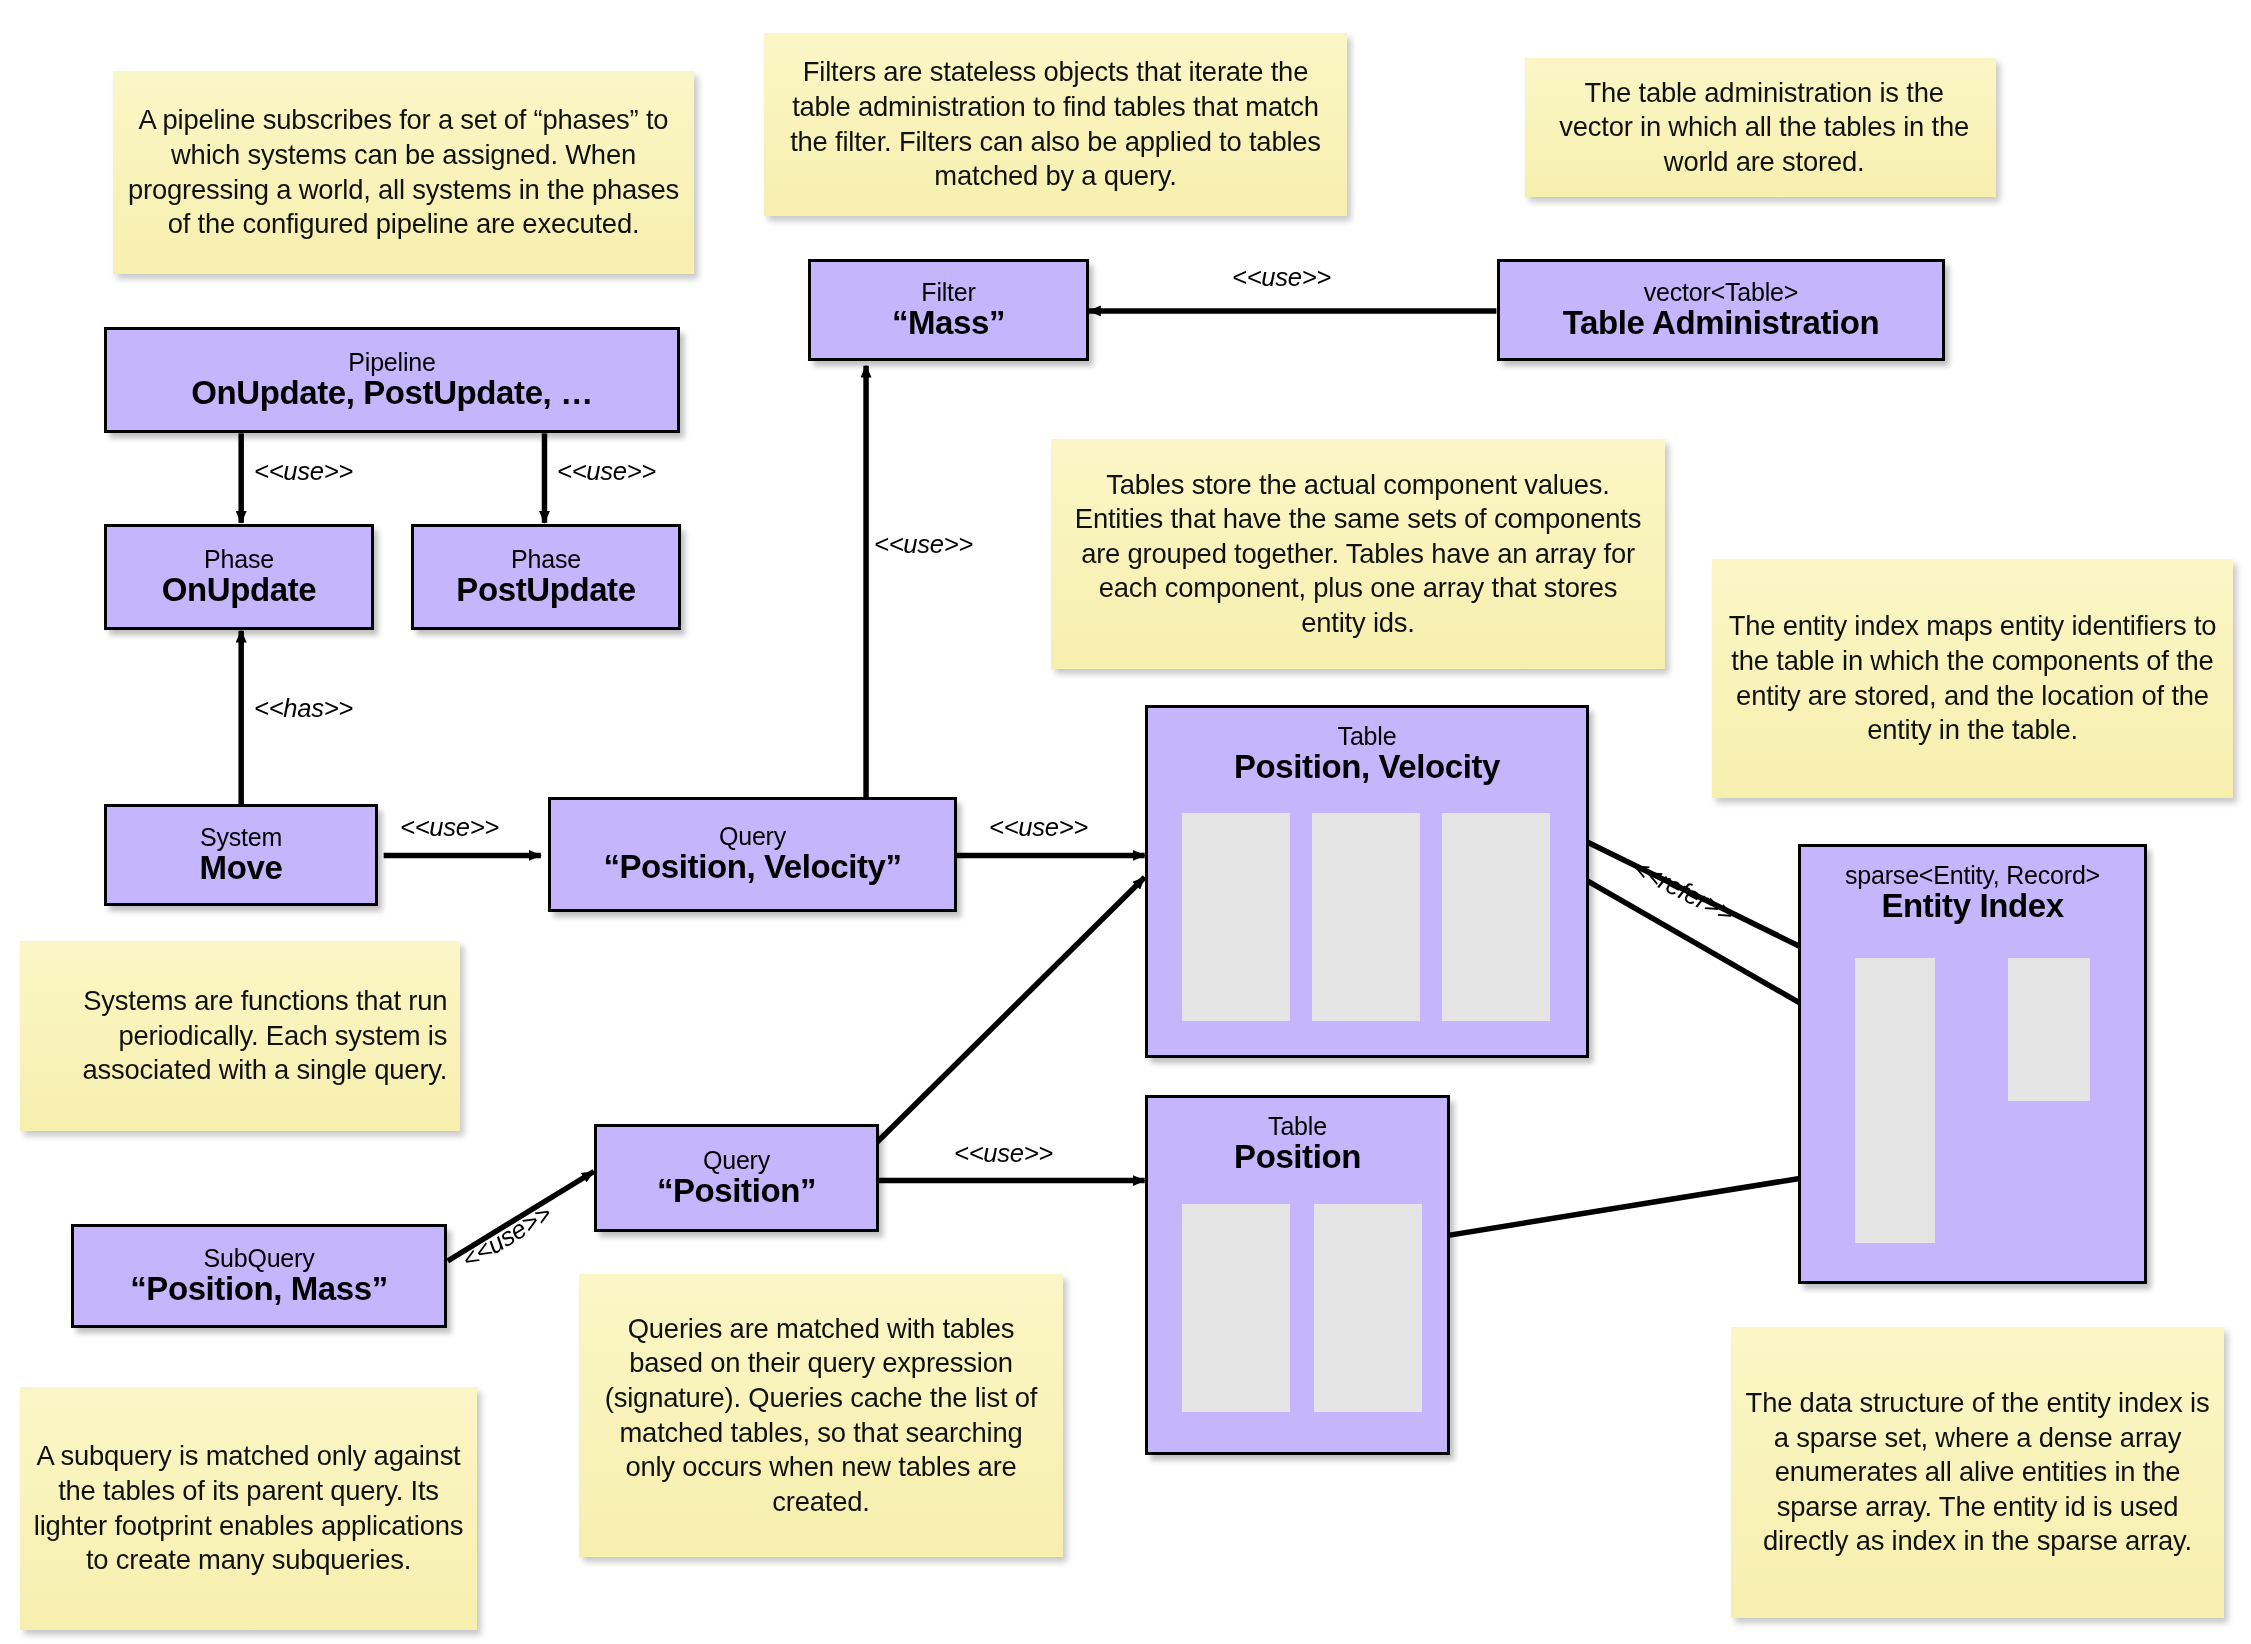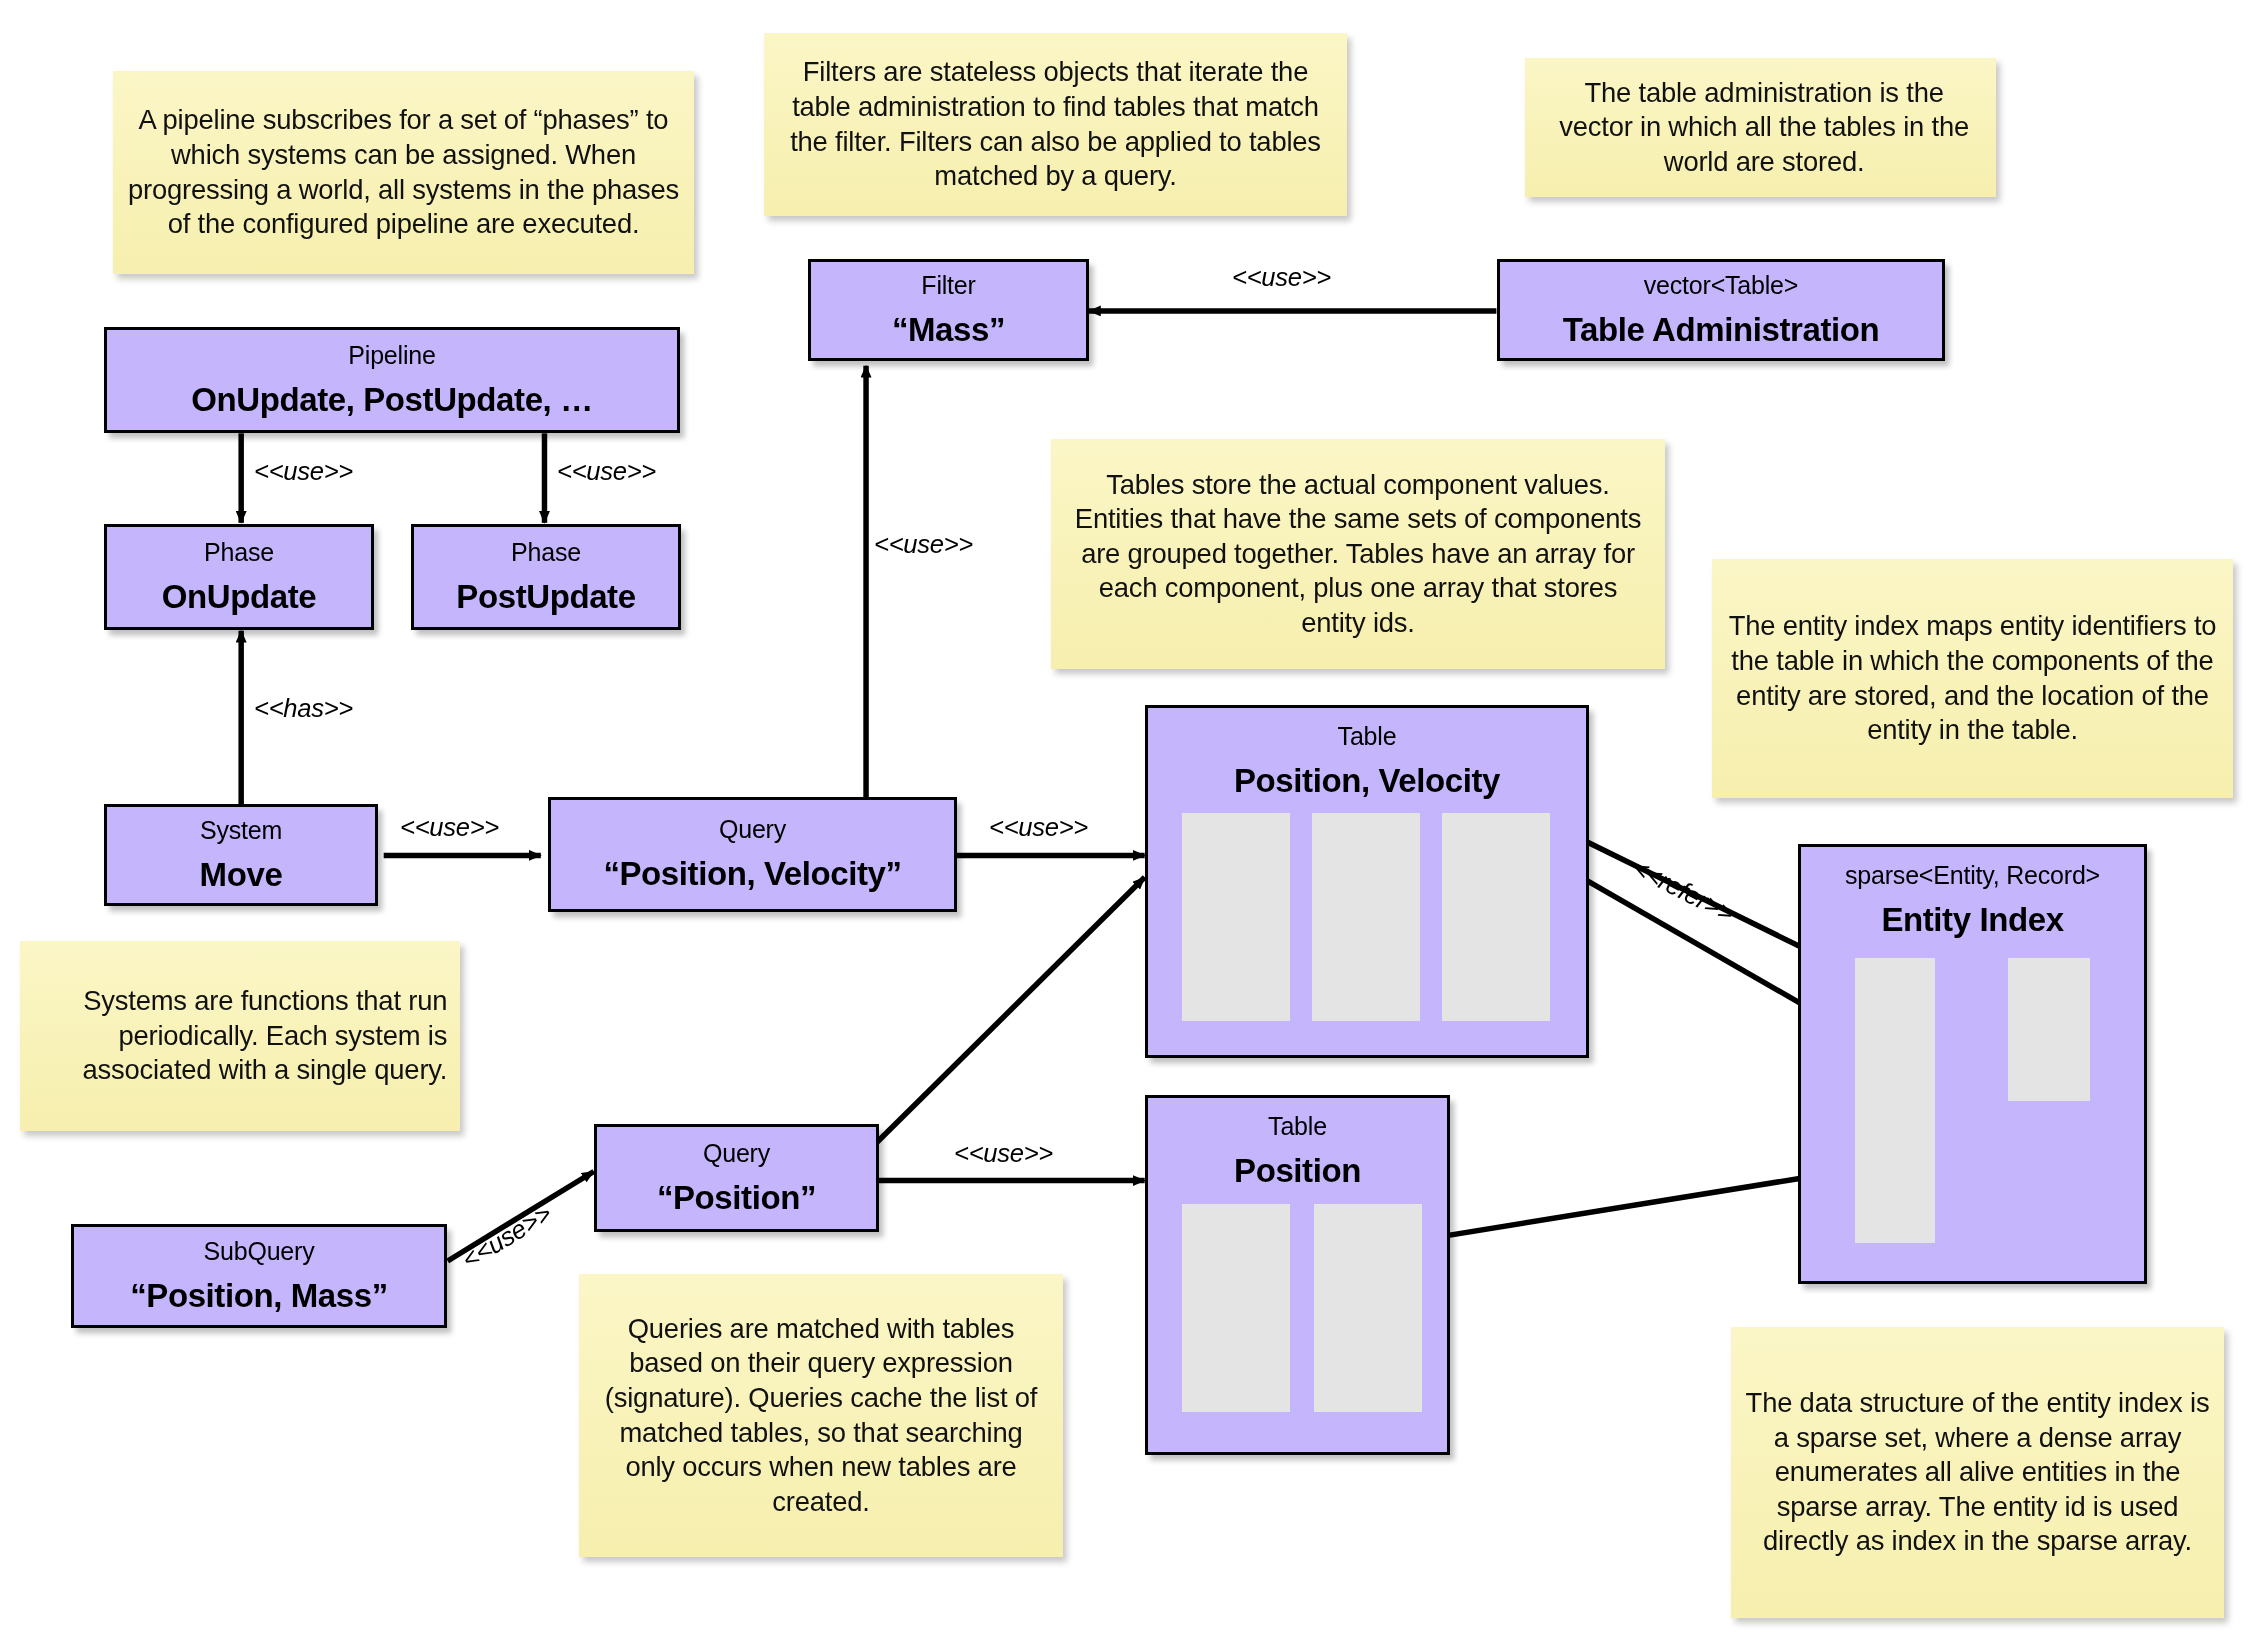--- a/index.html
+++ b/index.html
@@ -49,21 +49,21 @@
     font-size: 25px;
     font-weight: 400;
     line-height: 1.05;
     letter-spacing: -0.2px;
   }
   .box .name {
     font-size: 33px;
     font-weight: bold;
     line-height: 1.1;
     letter-spacing: -0.4px;
-    margin-top: 14px;
+    margin-top: 0;
   }
   
   .box.container {
     justify-content: flex-start;
     padding-top: 14.6px;
   }
   .cols {
     position: absolute;
     display: flex;
     gap: 0;
@@ -144,20 +144,21 @@
   <div class="note" style="left:1525px; top:58px; width:471px; height:139px;padding-left:20px;">The table administration is the vector in which all the tables in the world are stored.</div>
 
   <div class="note" style="left:1051px; top:439px; width:614px; height:230px;">Tables store the actual component values. Entities that have the same sets of components are grouped together. Tables have an array for each component, plus one array that stores entity ids.</div>
 
   <div class="note" style="left:1712px; top:559px; width:521px; height:239px;">The entity index maps entity identifiers to the table in which the components of the entity are stored, and the location of the entity in the table.</div>
 
   <div class="note" style="left:20px; top:941px; width:440px; height:190px;text-align:right;">Systems are functions that run periodically. Each system is associated with a single query.</div>
 
   <div class="note" style="left:579px; top:1274px; width:484px; height:283px;">Queries are matched with tables based on their query expression (signature). Queries cache the list of matched tables, so that searching only occurs when new tables are created.</div>
 
+  <div class="note" style="left:20px; top:1387px; width:457px; height:243px;">A subquery is matched only against the tables of its parent query. Its lighter footprint enables applications to create many subqueries.</div>
 
   <div class="note" style="left:1731px; top:1327px; width:493px; height:291px;">The data structure of the entity index is a sparse set, where a dense array enumerates all alive entities in the sparse array. The entity id is used directly as index in the sparse array.</div>
 
   <div class="box" style="left:808px; top:259px; width:281px; height:102px;">
     <div class="stereotype">Filter</div>
     <div class="name">“Mass”</div>
   </div>
 
   <div class="box" style="left:1497px; top:259px; width:448px; height:102px;">
     <div class="stereotype">vector&lt;Table&gt;</div>

